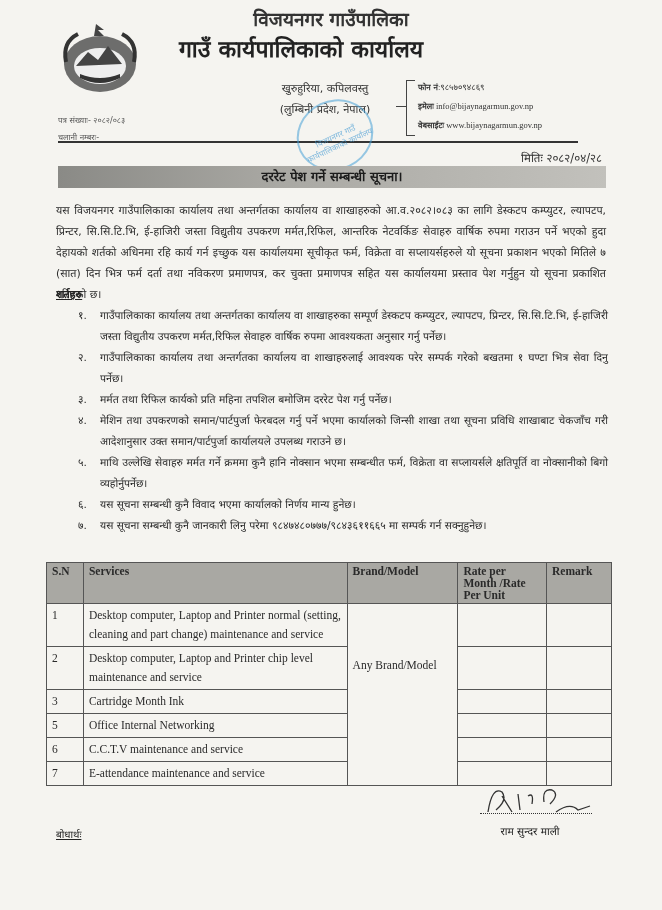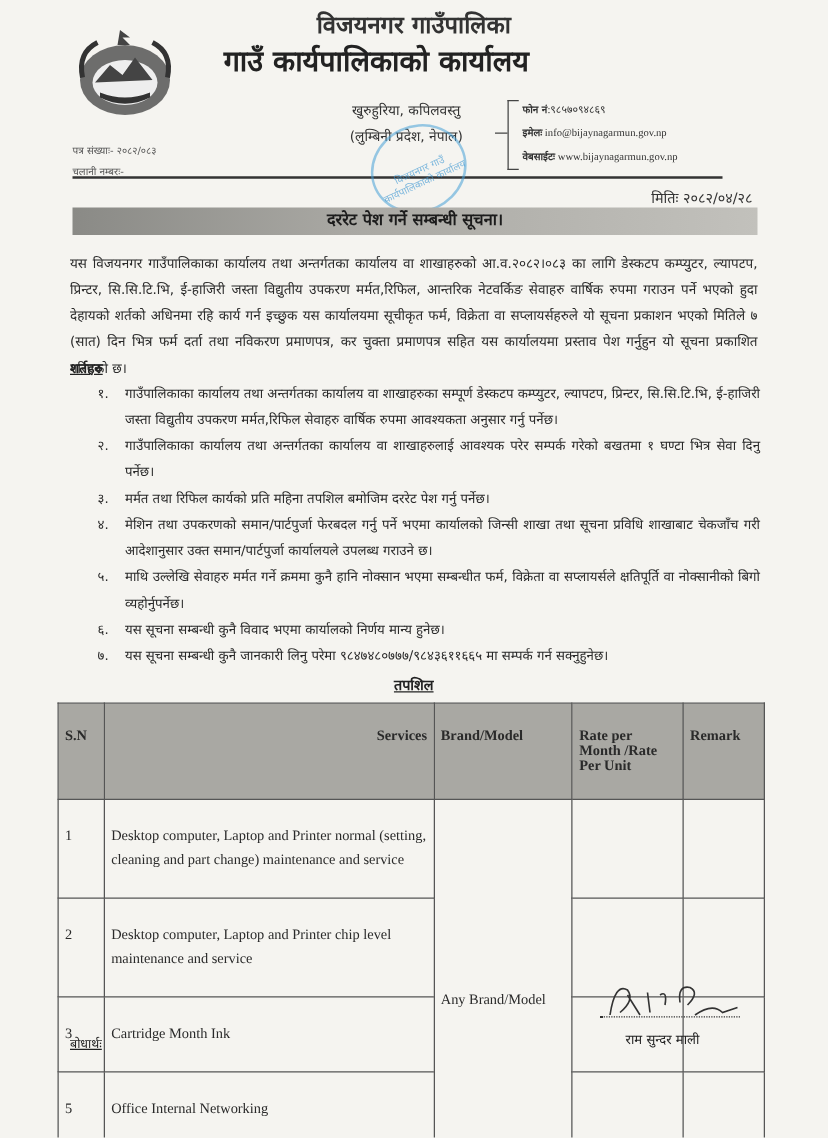--- a/index.html
+++ b/index.html
@@ -19,24 +19,24 @@
   .date { position:absolute; right:60px; top:150px; font-size:11.5px; font-family:"DejaVu Sans", sans-serif; color:#333; }
   .banner { position:absolute; left:58px; top:166px; width:548px; height:22px; background:linear-gradient(90deg,#8a8a86,#a9a8a3 40%,#c2c1bc); text-align:center; font-size:13px; font-weight:bold; font-family:"DejaVu Sans", sans-serif; line-height:22px; color:#1c1c1c; }
   .para { position:absolute; left:56px; top:200px; width:550px; font-size:10.8px; line-height:21px; font-family:"DejaVu Sans", sans-serif; text-align:justify; color:#2a2a2a; }
   .terms-h { position:absolute; left:56px; top:286px; font-size:11px; font-weight:bold; text-decoration:underline; font-family:"DejaVu Sans", sans-serif; }
   .terms { position:absolute; left:78px; top:305px; width:530px; font-size:10.6px; line-height:21px; font-family:"DejaVu Sans", sans-serif; color:#2a2a2a; }
   .term { display:flex; }
   .term .num { width:22px; flex:none; }
   .term .txt { flex:1; text-align:justify; }
   .tbl-title { position:absolute; left:0; width:662px; top:540px; text-align:center; font-size:11.5px; font-weight:bold; text-decoration:underline; font-family:"DejaVu Sans", sans-serif; }
   table { position:absolute; left:46px; top:562px; width:566px; border-collapse:collapse; font-family:"Liberation Serif", serif; font-size:11.5px; color:#2a2a2a; }
-  th, td { border:1px solid #555; padding:20px 5px; vertical-align:top; text-align:left; }
+  th, td { border:1px solid #555; padding:2px 5px; vertical-align:top; text-align:left; }
   th { background:#a9a8a3; font-weight:bold; height:34px; }
   td { line-height:19px; }
-  .c1 { width:26px; } .c2 { width:254px;text-align:right; } .c3 { width:100px; } .c4 { width:78px; } .c5 { width:54px; }
+  .c1 { width:26px; } .c2 { width:254px; } .c3 { width:100px; } .c4 { width:78px; } .c5 { width:54px; }
   .bodharth { position:absolute; left:56px; top:827px; font-size:10px; text-decoration:underline; font-family:"DejaVu Sans", sans-serif; }
   .footer-left { position:absolute; left:56px; top:846px; font-size:10.5px; font-family:"DejaVu Sans", sans-serif; }
   .sig { position:absolute; left:478px; top:782px; width:120px; height:40px; }
   .dots { position:absolute; left:480px; top:813px; width:112px; border-bottom:1px dotted #333; }
   .signame { position:absolute; left:430px; width:200px; text-align:center; font-size:10.5px; font-family:"DejaVu Sans", sans-serif; }
 </style>
 </head>
 <body>
 
 <div class="page">
@@ -108,21 +108,20 @@
     <div class="term">
         <span class="num">६.</span>
         <span class="txt">यस सूचना सम्बन्धी कुनै विवाद भएमा कार्यालको निर्णय मान्य हुनेछ।</span>
       </div>
     <div class="term">
         <span class="num">७.</span>
         <span class="txt">यस सूचना सम्बन्धी कुनै जानकारी लिनु परेमा ९८४७४८०७७७/९८४३६११६६५ मा सम्पर्क गर्न सक्नुहुनेछ।</span>
       </div>
   </div>
 
-  <div class="tbl-title">तपशिल</div>
 
   <table>
     <thead>
       <tr>
         <th class="c1">S.N</th>
         <th class="c2">Services</th>
         <th class="c3">Brand/Model</th>
         <th class="c4">Rate per Month /Rate Per Unit</th>
         <th class="c5">Remark</th>
       </tr>

